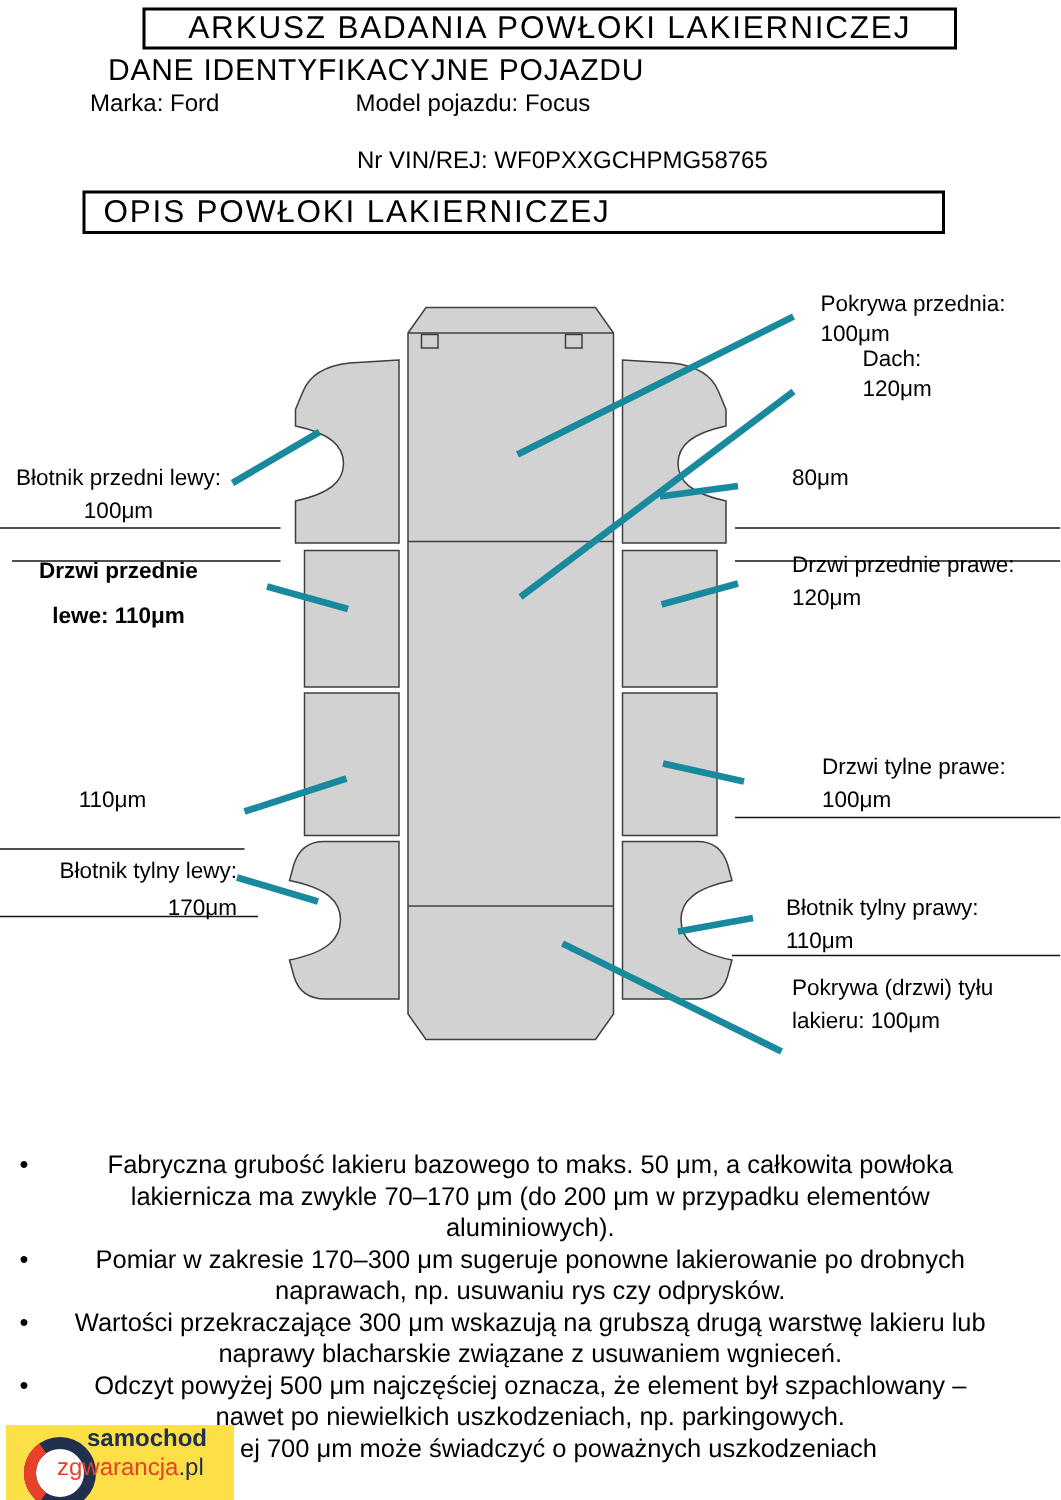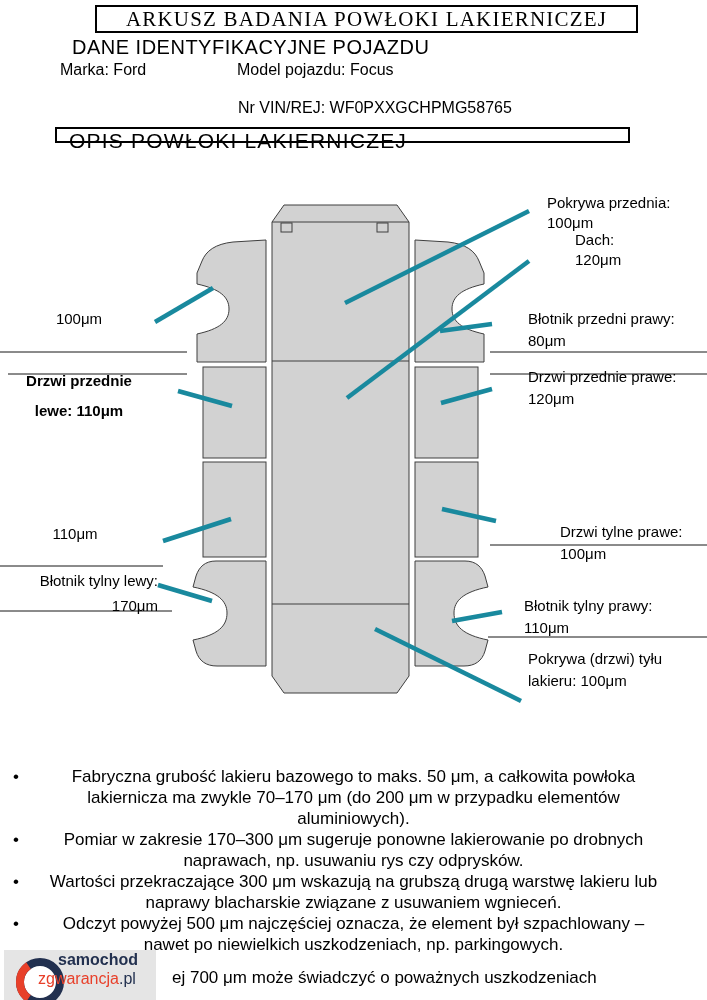--- a/index.html
+++ b/index.html
@@ -3,50 +3,50 @@
 <meta charset="utf-8">
 <style>
   * { margin:0; padding:0; box-sizing:border-box; }
   html,body { width:707px; height:1000px; overflow:hidden; }
   body { font-family:"Liberation Sans", sans-serif; background:#ffffff; color:#000; }
   .page { position:relative; width:707px; height:1000px; background:#fff; }
 
   
   .title-box { position:absolute; left:95px; top:5px; width:543px; height:28px;
     border:2px solid #000; display:flex; align-items:center; justify-content:center;
-    font-size:21px; letter-spacing:1.2px;font-family:Liberation Serif, serif; }
+    font-size:21px; letter-spacing:1.2px; }
   .subtitle { position:absolute; left:72px; top:36px; font-size:20px; letter-spacing:0.5px; }
   .id-row { position:absolute; top:61px; left:0; width:707px; font-size:16px; }
   .brand { position:absolute; left:60px; }
   .model { position:absolute; left:237px; }
   .vin-row { position:absolute; left:238px; top:99px; font-size:16px; }
-  .section-box { position:absolute; left:55px; top:127px; width:575px; height:16px;
-    border:2px solid #000; display:flex; align-items:flex-start; padding-left:12px;
+  .section-box { position:absolute; left:55px; top:127px; width:575px; height:29px;
+    border:2px solid #000; display:flex; align-items:flex-end; padding-left:12px;
     font-size:21px; letter-spacing:1.2px; }
 
   
   .diagram-svg { position:absolute; left:0; top:0; z-index:1; }
   .panels path, .panels rect { stroke:#3f3f3f; stroke-width:1; }
   .seam { stroke:#3f3f3f; stroke-width:1; }
   .rules line { stroke:#161616; stroke-width:1; }
   .pointers line { stroke-width:4.5px; }
 
   .lbl { position:absolute; z-index:2; font-size:15px; line-height:22px; }
   .lbl.center { text-align:center; }
 
   
   .notes { position:absolute; left:0; top:766px; width:707px; font-size:17px; line-height:21px; z-index:3; }
   .note { position:relative; }
   .dot { position:absolute; left:13px; top:0; }
   .note-text { width:630px; margin:0 auto; text-align:center; }
-  .note-text.tail { width:auto; margin:12px; text-align:left; padding-left:160px; }
+  .note-text.tail { width:auto; margin:0; text-align:left; padding-left:160px; }
 
   
   .logo { position:absolute; left:4px; top:950px; width:152px; height:50px;
-    background:#e5e5e5; z-index:6; }
+    background:#fde047; z-index:6; }
   .logo svg { position:absolute; left:6px; top:2px; }
   .logo-line1 { position:absolute; left:54px; top:1px; font-size:16px; font-weight:bold; color:#22304f; }
   .logo-line2 { position:absolute; left:34px; top:20px; font-size:16px; font-weight:normal; }
   .logo-red { color:#e8402a; }
   .logo-navy { color:#22304f; }
 </style>
 </head>
 <body>
 
 <div class="page">
@@ -122,38 +122,38 @@
 
   <div class="lbl" style="left:547px; top:193px; line-height:20px;">
     <div>Pokrywa przednia:</div>
     <div>100μm</div>
   </div>
   <div class="lbl" style="left:535px; top:230px; line-height:20px;margin-left:40px;">
     <div>Dach:</div>
     <div>120μm</div>
   </div>
   <div class="lbl center" style="left:0; top:308px; width:158px;">
+    <div>Błotnik przedni lewy:</div>
     <div>100μm</div>
   </div>
   <div class="lbl" style="left:528px; top:308px;">
-    <div>Błotnik przedni prawy:</div>
     <div>80μm</div>
   </div>
   <div class="lbl center" style="left:0; top:366px; width:158px; line-height:30px;font-weight:bold;">
     <div>Drzwi przednie</div>
     <div>lewe: 110μm</div>
   </div>
   <div class="lbl" style="left:528px; top:366px;">
     <div>Drzwi przednie prawe:</div>
     <div>120μm</div>
   </div>
   <div class="lbl center" style="left:0; top:523px; width:150px;">
     <div>110μm</div>
   </div>
-  <div class="lbl" style="left:560px; top:501px;margin-top:20px;">
+  <div class="lbl" style="left:548px; top:501px;">
     <div>Drzwi tylne prawe:</div>
     <div>100μm</div>
   </div>
   <div class="lbl center" style="left:0; top:568px; width:158px; line-height:25px;text-align:right;">
     <div>Błotnik tylny lewy:</div>
     <div>170μm</div>
   </div>
   <div class="lbl" style="left:524px; top:595px;">
     <div>Błotnik tylny prawy:</div>
     <div>110μm</div>

